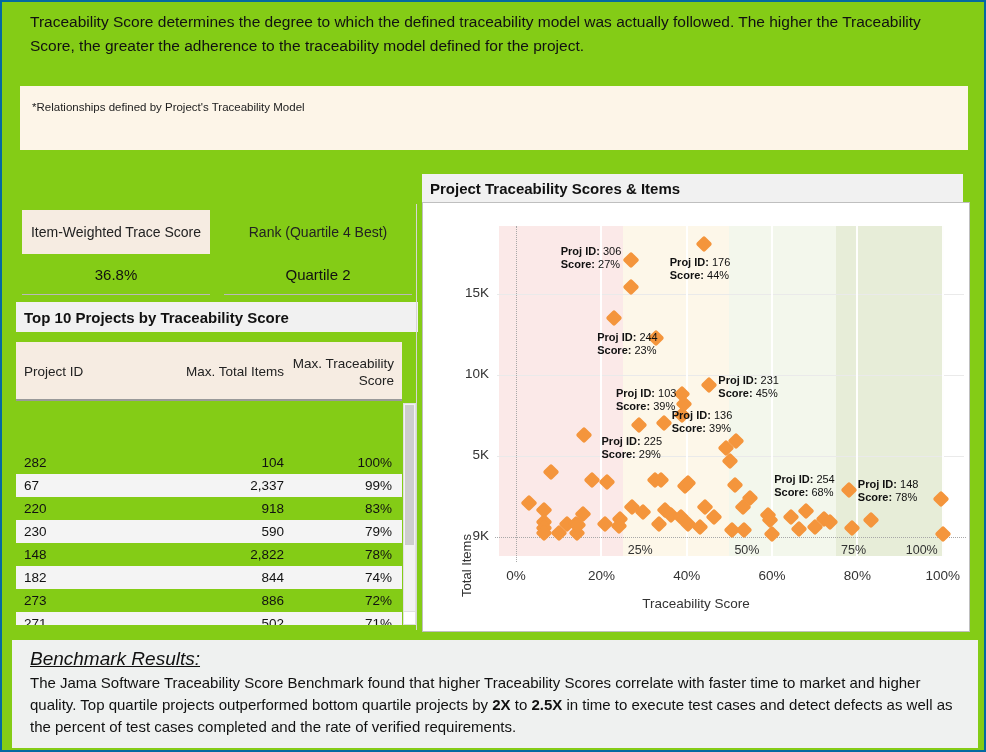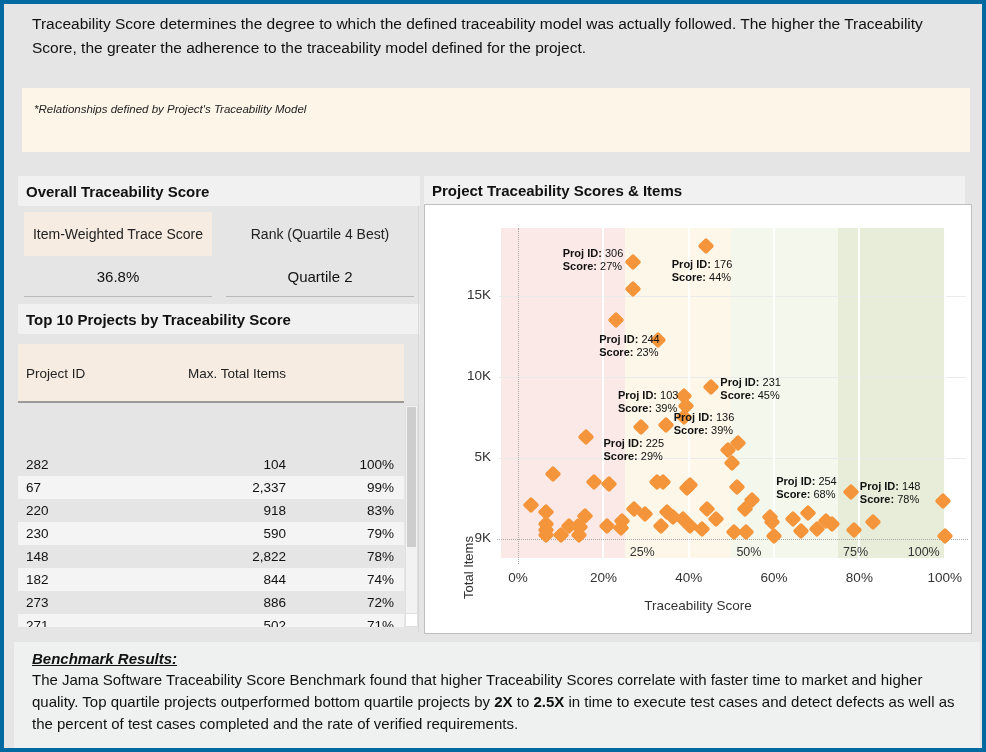--- a/index.html
+++ b/index.html
@@ -1,26 +1,26 @@
 <!DOCTYPE html>
 <html><head>
 <meta charset="utf-8">
 <style>
   * { margin:0; padding:0; box-sizing:border-box; }
   html,body { background:#fff; }
   body { font-family:"Liberation Sans", sans-serif; color:#1a1a1a; }
-  #page { position:relative; width:986px; height:752px; background:#e5e5e5; border:4px solid #0369a1; overflow:hidden; }
+  #page { position:relative; width:986px; height:752px; background:#84cc16; border:2px solid #0369a1; overflow:hidden; }
 
   
   .intro { position:absolute; left:28px; top:8px; width:936px; font-size:15.5px; line-height:1.55; color:#111; }
 
   
   .formula-box { position:absolute; left:18px; top:84px; width:948px; height:64px; background:#fdf5e8; padding:11px 14px 0 12px; }
   .formula-main { font-size:15px; font-weight:bold; font-style:italic; color:#111; }
-  .formula-note { font-size:11.5px; font-style:italic; color:#222; margin-top:4px; }
+  .formula-note { font-size:11.5px; color:#222; margin-top:4px; }
 
   
   .section-bar { position:absolute; background:#f1f1f1; display:flex; align-items:center; padding-left:8px; font-size:15px; font-weight:bold; color:#111; }
 
   
   .kpi-label { position:absolute; font-size:14px; color:#222; text-align:center; display:flex; align-items:center; justify-content:center; line-height:1.3; }
   .kpi-value { position:absolute; font-size:15px; color:#111; text-align:center; }
   .kpi-rule { position:absolute; height:1px; background:#b9b9b9; }
 
   
@@ -51,49 +51,49 @@
   .anno { position:absolute; font-size:11px; line-height:1.2; color:#111; white-space:nowrap; }
   .anno .k { font-weight:bold; }
   .xtick { position:absolute; font-size:13.5px; color:#333; transform:translateX(-50%); }
   .ytick { position:absolute; width:42px; text-align:right; font-size:13.5px; color:#333; }
   .qlabel { position:absolute; font-size:12.5px; color:#333; }
   .axis-title-x { position:absolute; width:100%; text-align:center; font-size:13.5px; color:#333; }
   .axis-title-y { position:absolute; font-size:13px; color:#333; transform:rotate(-90deg); transform-origin:center; white-space:nowrap; }
 
   
   .benchmark { position:absolute; left:10px; top:638px; width:966px; height:108px; background:#eff1f0; padding:8px 14px 0 18px; }
-  .bm-title { font-size:15px; font-weight:bold; font-style:italic; text-decoration:underline; color:#111; margin-bottom:2px; }
+  .bm-title { font-size:19px; font-weight:normal; font-style:italic; text-decoration:underline; color:#111; margin-bottom:2px; }
   .bm-body { font-size:15px; line-height:1.45; color:#111; }
 </style>
 </head>
 <body>
 
 <div id="page">
 
   <div class="intro">Traceability Score determines the degree to which the defined traceability model was actually followed.  The higher the Traceability Score, the greater the adherence to the traceability model defined for the project.</div>
 
   <div class="formula-box">
     <div class="formula-note">*Relationships defined by Project's Traceability Model</div>
   </div>
 
-  <div class="section-bar" style="left:14px; top:172px; width:402px; height:30px;">Overall Traceability Score</div>
 
   <div class="kpi-label" style="left:20px; top:208px; width:188px; height:44px; background:#f6ece2;">Item-Weighted Trace Score</div>
   <div class="kpi-label" style="left:222px; top:208px; width:188px; height:44px;">Rank (Quartile 4 Best)</div>
   <div class="kpi-value" style="left:20px; top:264px; width:188px;">36.8%</div>
   <div class="kpi-value" style="left:222px; top:264px; width:188px;">Quartile 2</div>
   <div class="kpi-rule" style="left:20px; top:292px; width:188px;"></div>
   <div class="kpi-rule" style="left:222px; top:292px; width:188px;"></div>
 
   <div class="section-bar" style="left:14px; top:300px; width:402px; height:30px;">Top 10 Projects by Traceability Score</div>
 
   <div class="tbl-wrap">
     <div class="tbl-header">
       <div class="th" style="left:8px; top:22px; width:100px;">Project ID</div>
       <div class="th" style="left:110px; top:22px; width:158px; text-align:right;">Max. Total Items</div>
+      <div class="th" style="left:268px; top:14px; width:114px; text-align:right; padding-right:4px;">Max. Traceability Score</div>
     </div>
     <div class="tbl-rows" id="tbl-rows">
         <div class="trow">
           <div class="td-id">282</div>
           <div class="td-items">104</div>
           <div class="td-score">100%</div>
         </div>
         <div class="trow alt">
           <div class="td-id">67</div>
           <div class="td-items">2,337</div>

